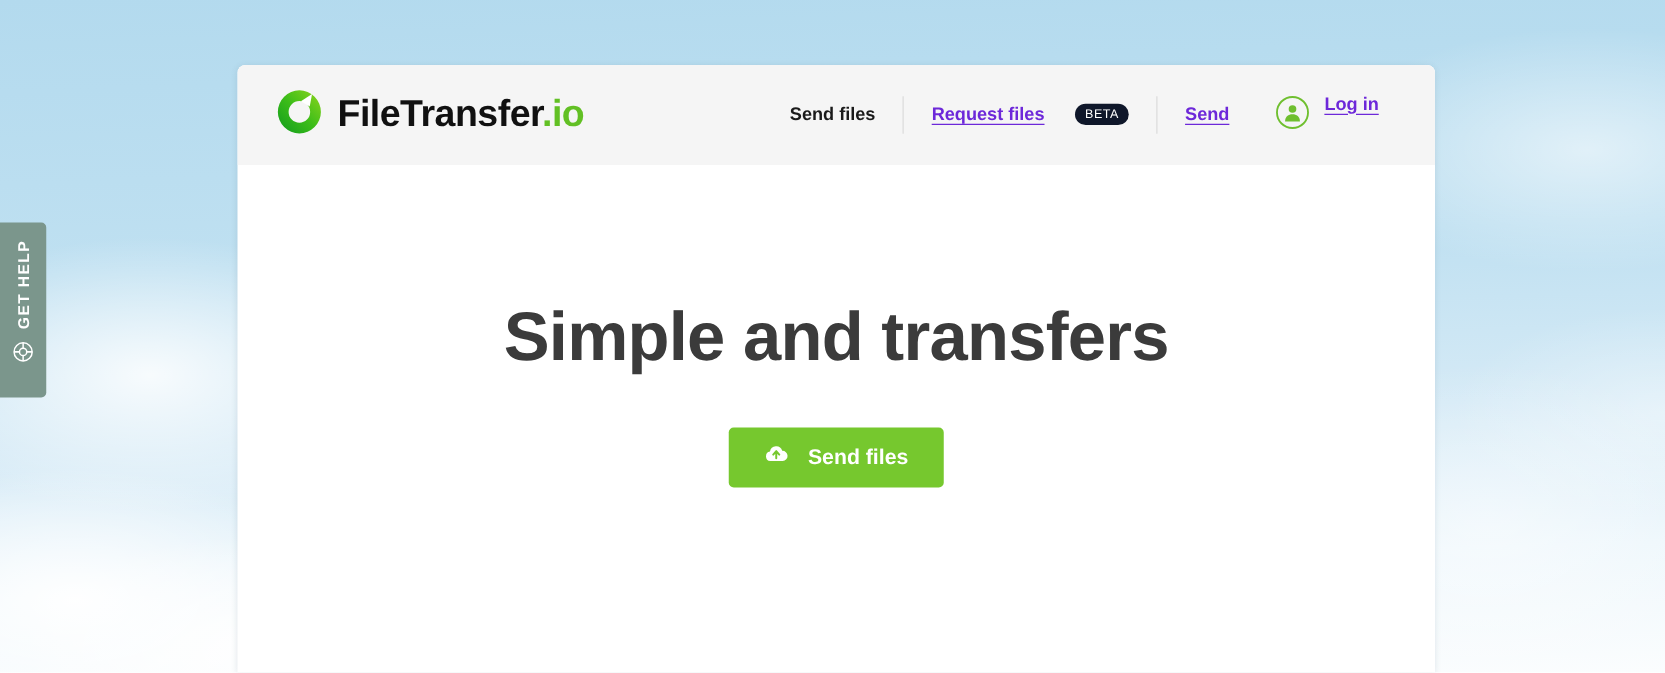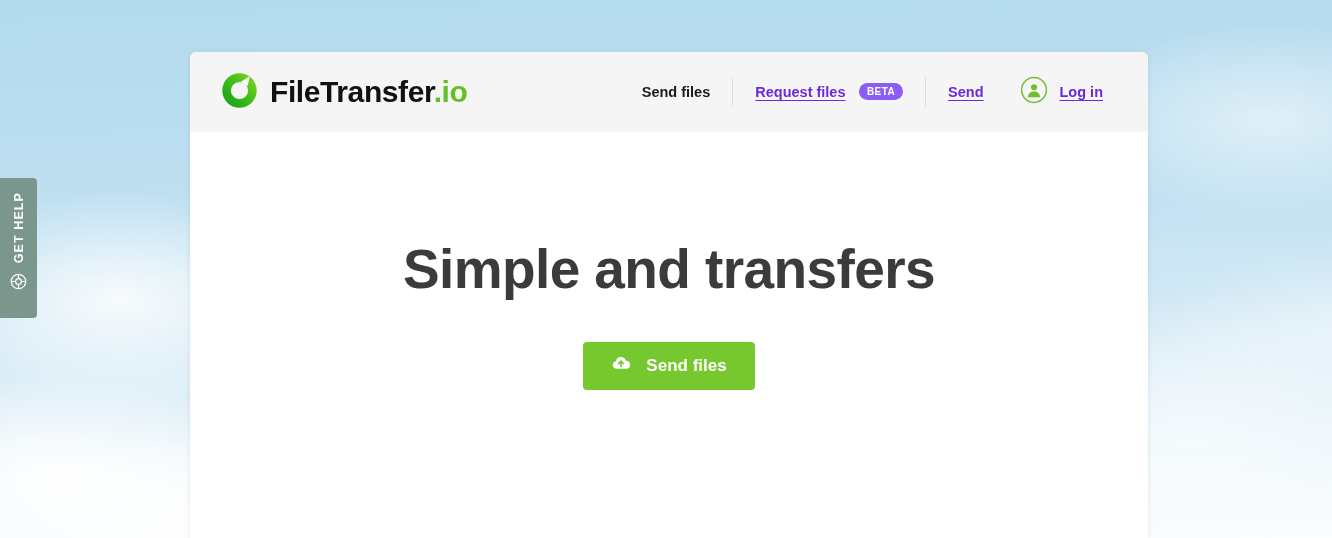--- a/index.html
+++ b/index.html
@@ -100,33 +100,33 @@
     text-underline-offset: 3px;
   }
   .nav-sep {
     width: 1px;
     height: 30px;
     background: #dcdcdc;
     margin: 0 22px;
   }
   #beta-badge {
     display: inline-block;
-    margin-left: 9px;
-    background: #8b5cf6;
+    margin-left: 20px;
+    background: #0f172a;
     color: #ffffff;
     font-size: 10px;
-    font-weight: bold;
+    font-weight: normal;
     letter-spacing: .4px;
     padding: 3px 8px 3px 8px;
     border-radius: 9px;
     vertical-align: 2px;
   }
   #login-group {
     display: flex;
-    align-items: center;
+    align-items: flex-start;
     gap: 12px;
     margin-left: 36px;
     cursor: pointer;
   }
 
   
   #hero {
     text-align: center;
     padding-top: 108px;
   }

